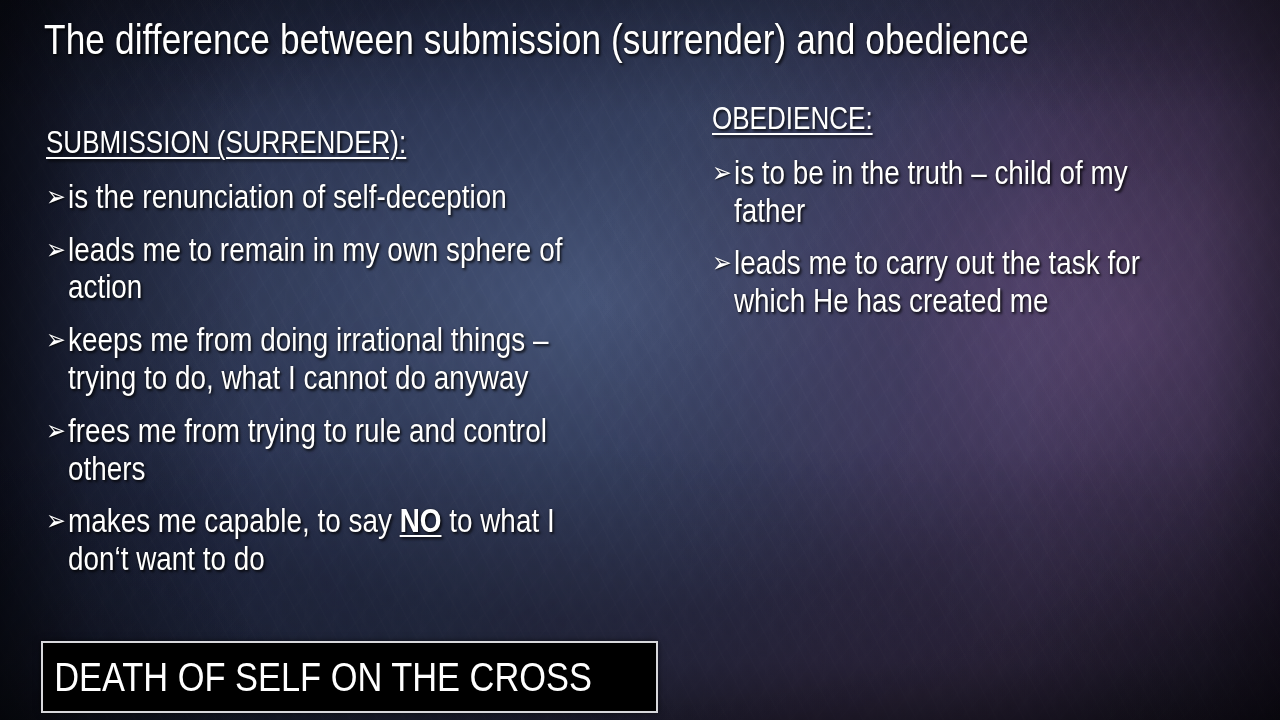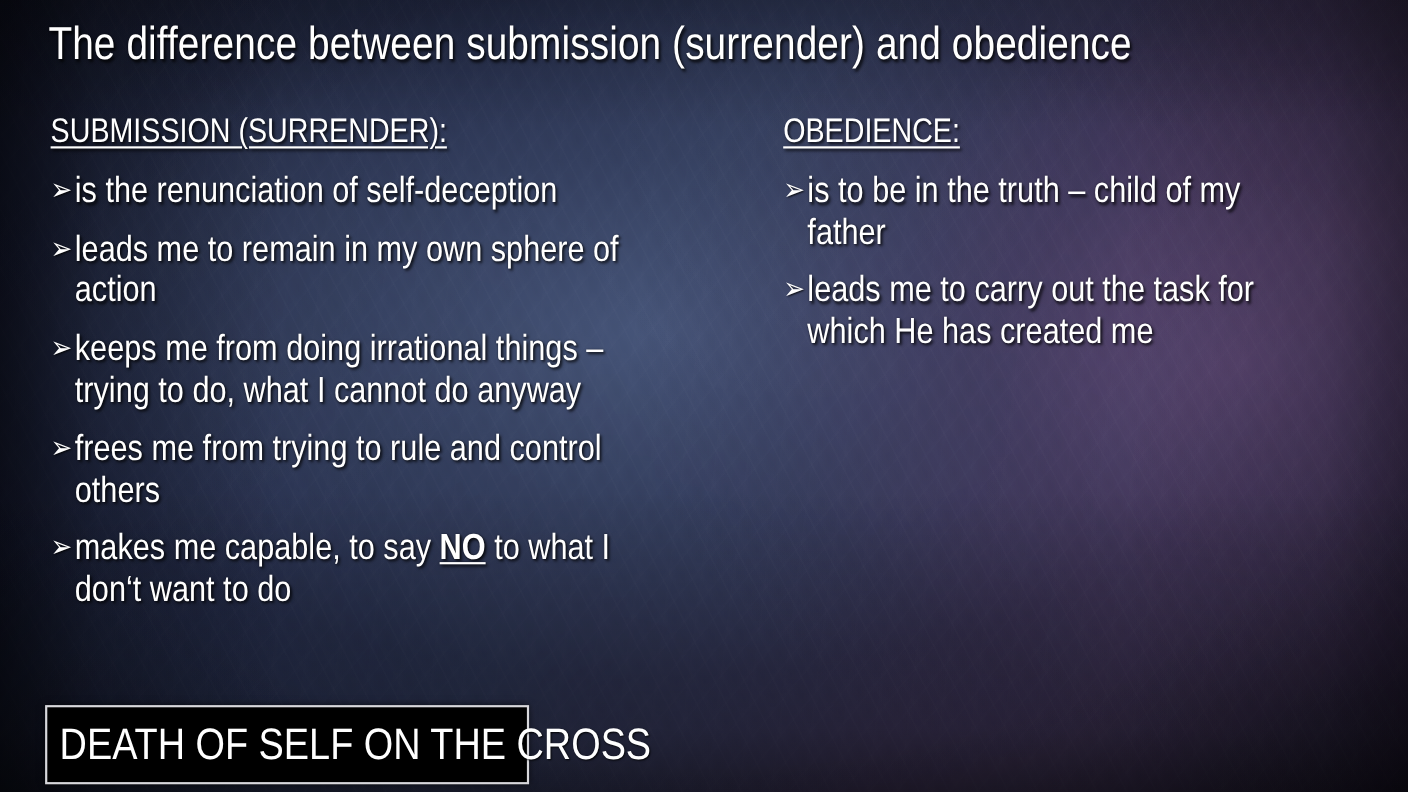--- a/index.html
+++ b/index.html
@@ -100,21 +100,21 @@
     transform-origin: left top;
     text-shadow: 2px 2px 3px rgba(0,0,0,0.80), 0 0 2px rgba(0,0,0,0.55);
     white-space: nowrap;
   }
 
   .column {
     position: absolute;
     top: 100px;
   }
 
-  .col-left  { left: 46px;  width: 660px; }
+  .col-left  { left: 46px;  width: 660px; margin-top: 24px; }
   .col-right { left: 712px; width: 580px; }
 
   .col-head {
     font-size: 31px;
     line-height: 1.22;
     color: #ffffff;
     font-weight: 400;
     text-decoration: underline;
     text-underline-offset: 4px;
     text-decoration-thickness: 2px;
@@ -154,21 +154,21 @@
     text-decoration: underline;
     text-underline-offset: 3px;
     text-decoration-thickness: 2px;
   }
 
   
   .callout-box {
     position: absolute;
     left: 41px;
     top: 641px;
-    width: 440px;
+    width: 617px;
     height: 72px;
     background: #000000;
     border: 2px solid #d8d8dc;
     box-sizing: border-box;
     display: flex;
     align-items: center;
     box-shadow: 0 0 6px rgba(0,0,0,0.6);
   }
 
   .callout-text {

